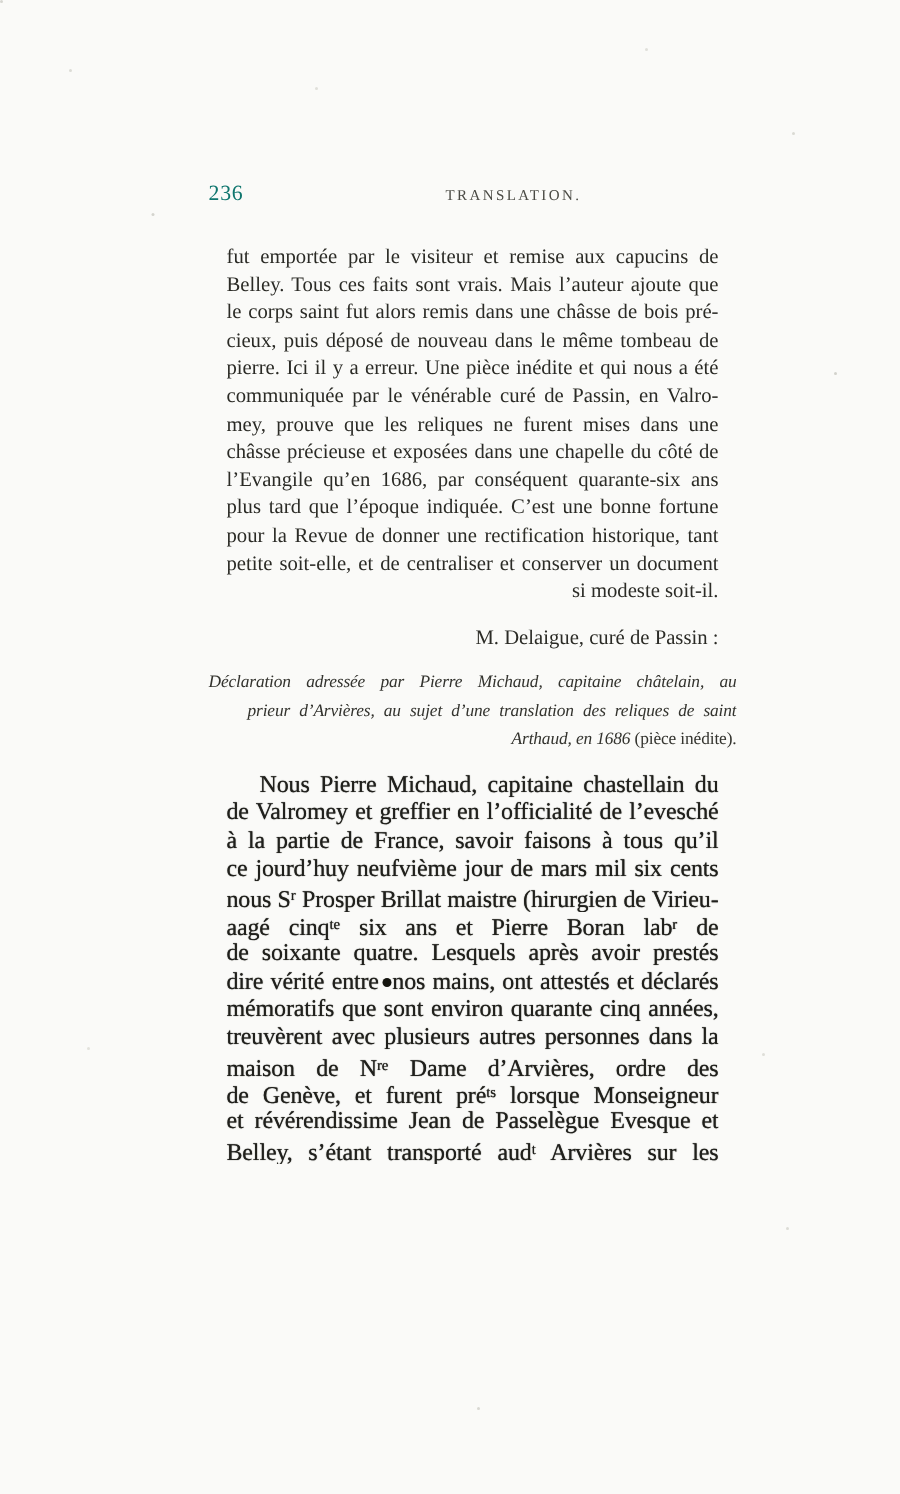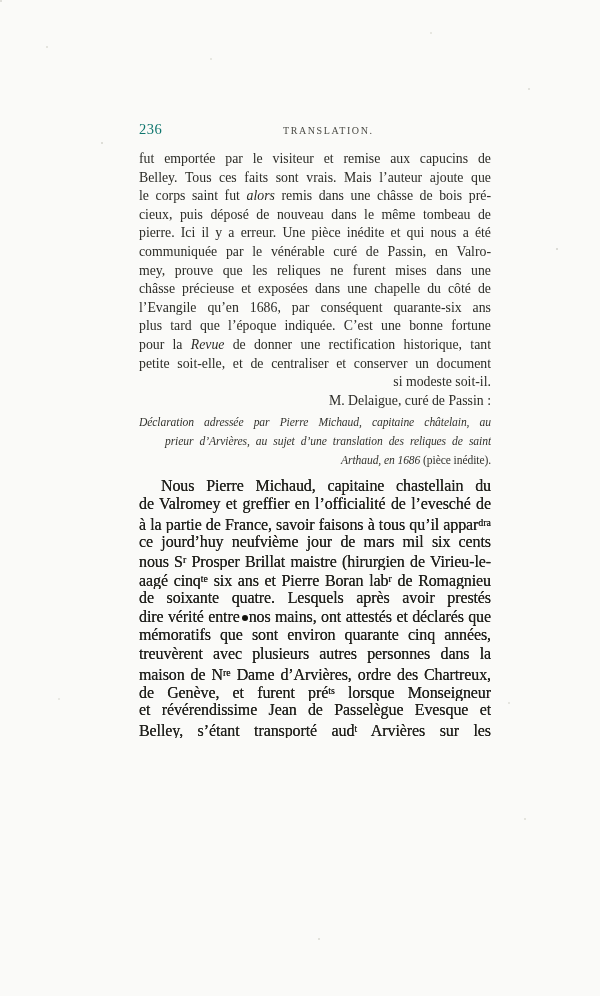--- a/index.html
+++ b/index.html
@@ -10,27 +10,27 @@
     position:relative;
     overflow:hidden;
   }
   .scan{position:absolute;inset:0;}
   .pagehead{position:absolute;top:121px;left:0;width:600px;height:20px;}
   .pagenum{
     position:absolute;left:139px;top:0;
     font-size:14.5px;color:#0f766e;letter-spacing:.5px;
   }
   .runhead{
-    position:absolute;left:283px;top:4px;
+    position:absolute;left:297px;top:4px;
     font-size:10px;color:#4a4a44;letter-spacing:1.6px;
   }
   .textblock{
     position:absolute;left:139px;top:150px;width:352px;
   }
-  .para{margin:0;}
+  .para{margin:12px;}
   .line{
     text-align:justify;
     overflow:hidden;
     white-space:normal;
   }
   .line::after{content:"";display:inline-block;width:100%;height:0;}
   .line.lastline{text-align:right;}
   .line.lastline::after{content:none;}
   .body .line{
     font-size:13.8px;line-height:18.6px;height:18.6px;color:#2b2b26;
@@ -38,21 +38,21 @@
   .heading{margin:4px 0 6px;}
   .heading .line{
     font-size:11.6px;line-height:18.8px;height:18.8px;
     font-style:italic;color:#33332e;letter-spacing:-.1px;
   }
   .decl .line{
     font-size:16px;line-height:18.7px;height:18.7px;
     color:#20201c;letter-spacing:-.1px;
     text-shadow:0 0 .65px rgba(25,25,20,.9);
   }
-  span.i{font-style:italic;}
+  span.i{}
   span.rm{font-style:normal;}
   span.sup{
     font-size:.62em;
     vertical-align:.45em;
     letter-spacing:0;
   }
   span.blot{
     display:inline-block;width:6px;height:6px;border-radius:50%;
     background:#15150f;vertical-align:1px;margin:0 1px 0 2px;
     text-shadow:none;

